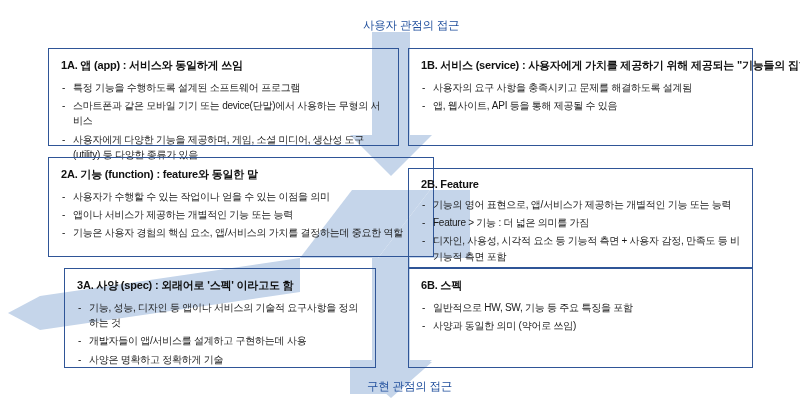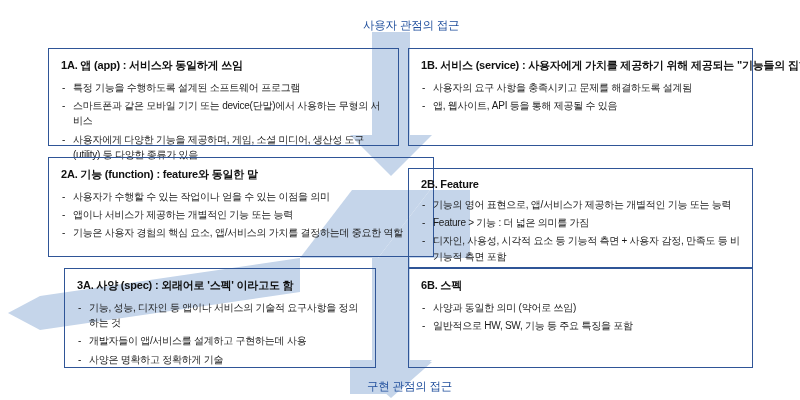--- a/index.html
+++ b/index.html
@@ -174,18 +174,18 @@
     <ul class="bullets">
       <li>기능, 성능, 디자인 등 앱이나 서비스의 기술적 요구사항을 정의하는 것</li>
       <li>개발자들이 앱/서비스를 설계하고 구현하는데 사용</li>
       <li>사양은 명확하고 정확하게 기술</li>
     </ul>
   </div>
 
   <div class="box" id="box-3b">
     <p class="box-title">6B. 스펙</p>
     <ul class="bullets">
+      <li>일반적으로 HW, SW, 기능 등 주요 특징을 포함</li>
       <li>사양과 동일한 의미 (약어로 쓰임)</li>
-      <li>일반적으로 HW, SW, 기능 등 주요 특징을 포함</li>
     </ul>
   </div>
 
 </div>
 
 </body></html>

